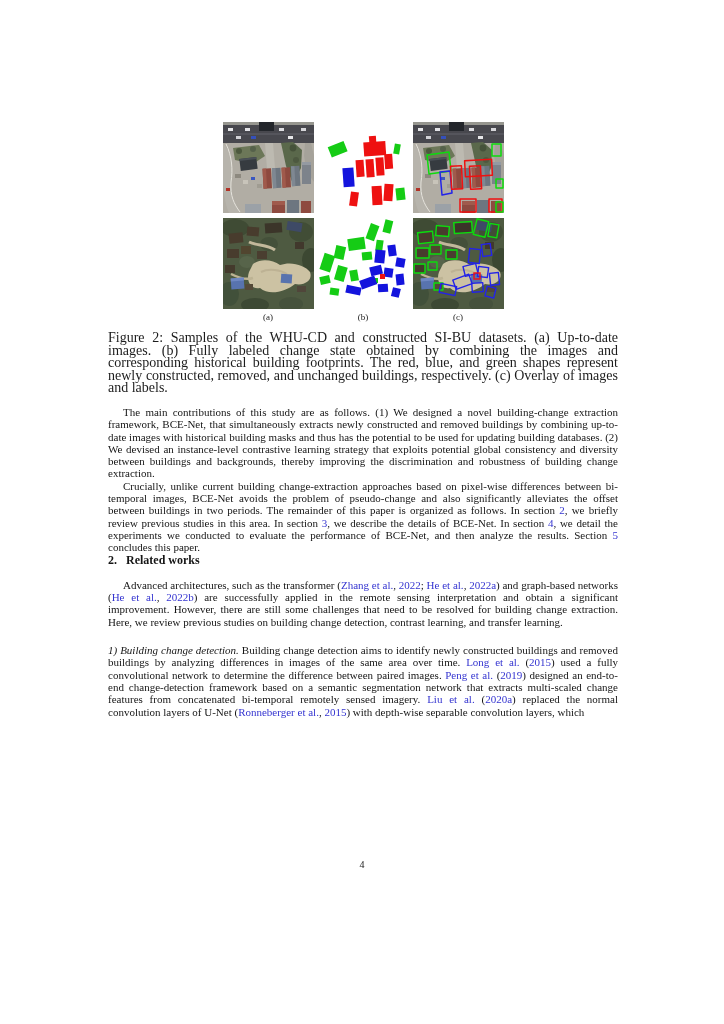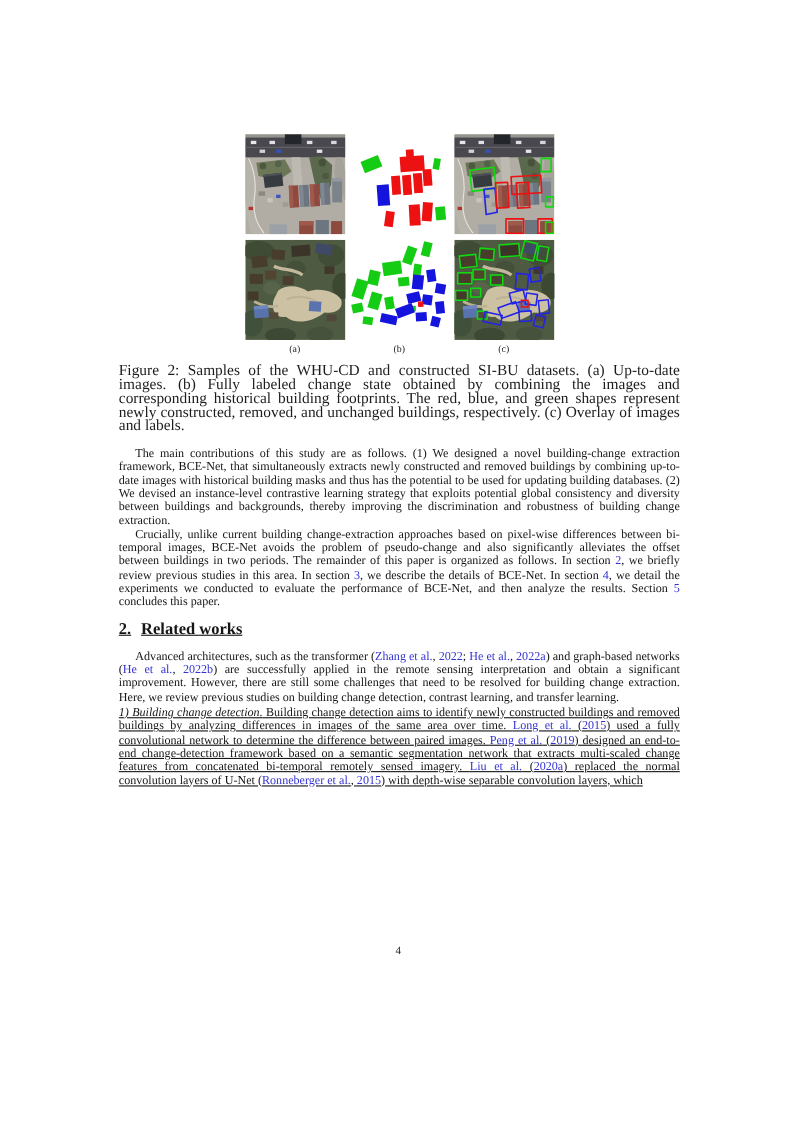--- a/index.html
+++ b/index.html
@@ -24,23 +24,23 @@
   }
 
   .caption {
     margin-top:9px; font-size:14px; line-height:12.6px;
     text-align:justify; color:#1c1c1c;
   }
 
   .body-text { margin-top:11px; font-size:11px; line-height:12.3px; text-align:justify; }
   .para { margin:0; text-indent:15px; }
   .para.noindent { text-indent:0; }
-  .para.space-above { margin-top:2px;text-decoration:underline; }
-
-  .section-heading { margin-top:12px; margin-bottom:13px; font-size:15px; font-weight:bold;text-decoration:underline; }
+  .para.space-above { margin-top:16px; }
+
+  .section-heading { margin-top:0; margin-bottom:13px; font-size:12px; font-weight:bold; }
   .section-heading .sec-num { margin-right:9px; }
 
   .seg-text { color:#151515; }
   .seg-link { color:#3434d0; cursor:pointer; }
   .seg-italic { font-style:italic; }
 
   .page-number {
     position:absolute; top:859px; left:0; width:724px;
     text-align:center; font-size:10px; color:#222;
   }

